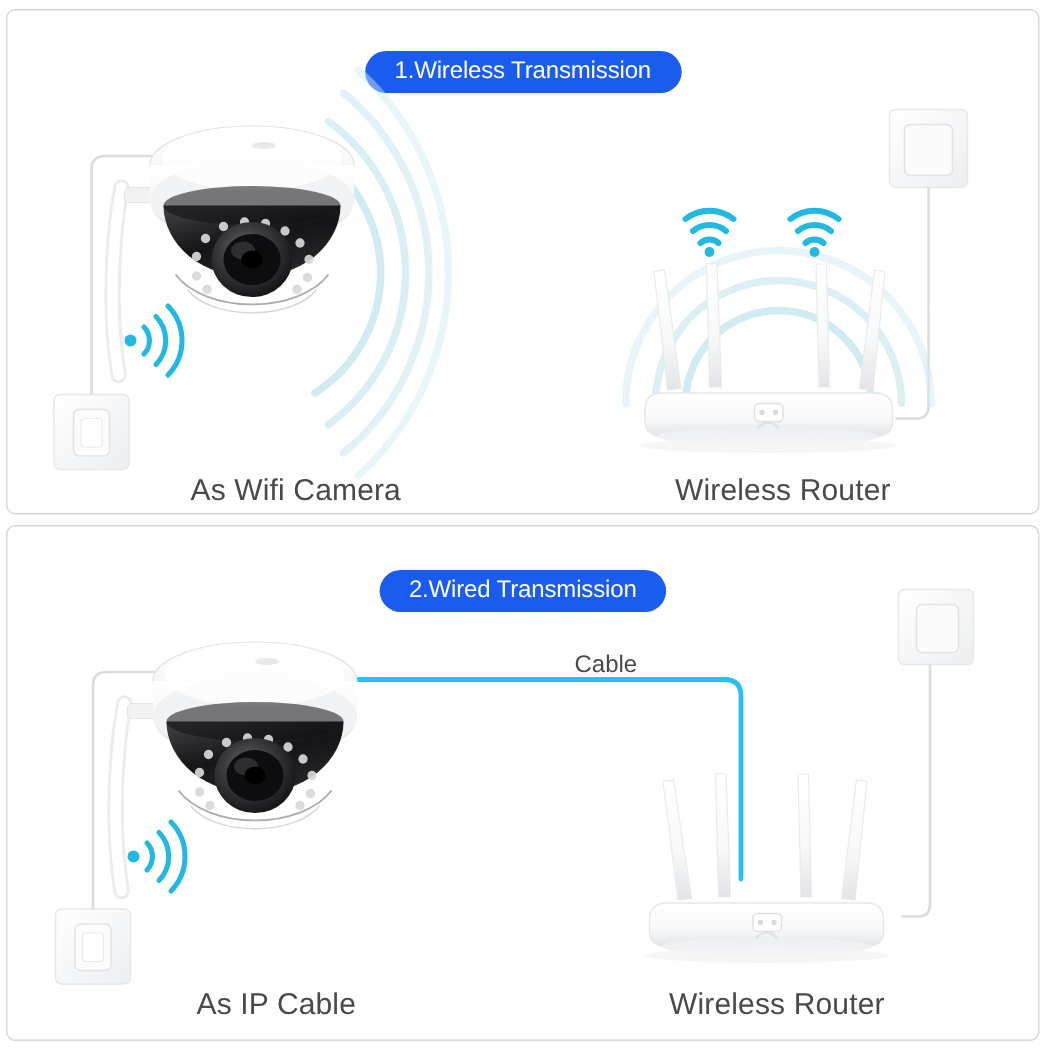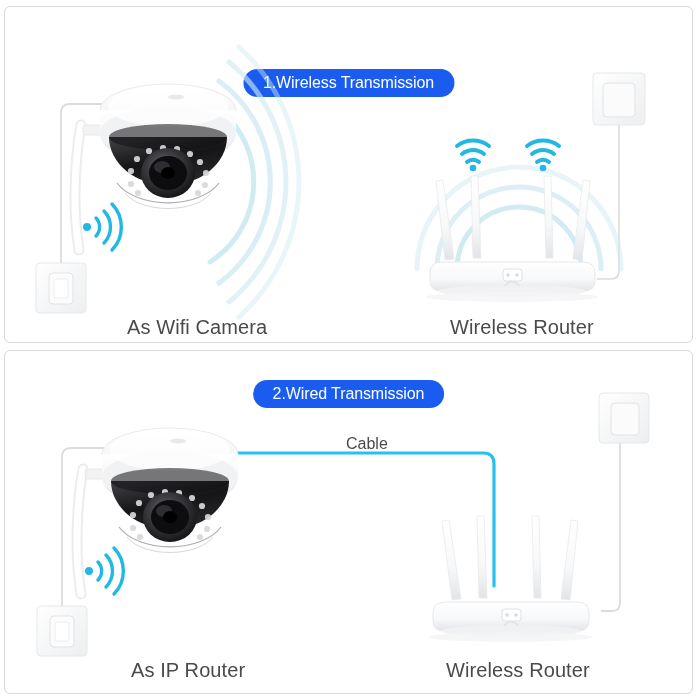--- a/index.html
+++ b/index.html
@@ -28,21 +28,21 @@
     position:absolute;left:50%;transform:translateX(-50%);
     background:#1a5cf0;
     color:#ffffff;
     border-radius:14px;
     font-size:16px;
     letter-spacing:-0.1px;
     padding:5px 20px 6px 20px;
     white-space:nowrap;
     line-height:17px;
   }
-  #badge-1{top:27px;margin-top:35px;}
+  #badge-1{top:27px;}
   #badge-2{top:29px;}
 
   
   .caption{
     position:absolute;
     font-size:20px;
     color:#4a4a4a;
     white-space:nowrap;
     letter-spacing:0.1px;
   }
@@ -50,20 +50,21 @@
   
   .scene{position:absolute;top:0;left:0;width:689px;height:100%;}
   .scene svg{position:absolute;top:0;left:0;overflow:visible;}
 
   
   .cable-label{
     position:absolute;
     font-size:16px;
     color:#4a4a4a;
     white-space:nowrap;
+    margin-left:37px;
   }
 </style>
 </head>
 <body>
 
 <div class="page">
 
   <div class="panel" id="panel-1">
 
     <div class="badge" id="badge-1">1.Wireless Transmission</div>
@@ -318,18 +319,18 @@
           <ellipse cx="165" cy="166" rx="27" ry="25" fill="url(#lensG2)"></ellipse>
           <ellipse cx="165" cy="166" rx="19" ry="17" fill="#0d0d0f"></ellipse>
           <ellipse cx="159" cy="160" rx="8" ry="6" fill="#4b4b50" opacity="0.55"></ellipse>
           <ellipse cx="165" cy="166" rx="7" ry="6" fill="#000000"></ellipse>
           <path d="M114,176 A 56 34 0 0 0 216,176" fill="none" stroke="#5a5a5f" stroke-width="1.2" opacity="0.5"></path>
           <path d="M122,186 A 46 24 0 0 0 208,186" fill="none" stroke="#8c8c91" stroke-width="1" opacity="0.35"></path>
         </g>
       </svg>
     </div>
 
-    <div class="caption" style="left:126px;top:308px;">As IP Router</div>
+    <div class="caption" style="left:126px;top:308px;">As IP Cable</div>
 
     <div class="caption" style="left:441px;top:308px;">Wireless Router</div>
   </div>
 
 </div>
 
 </body></html>

